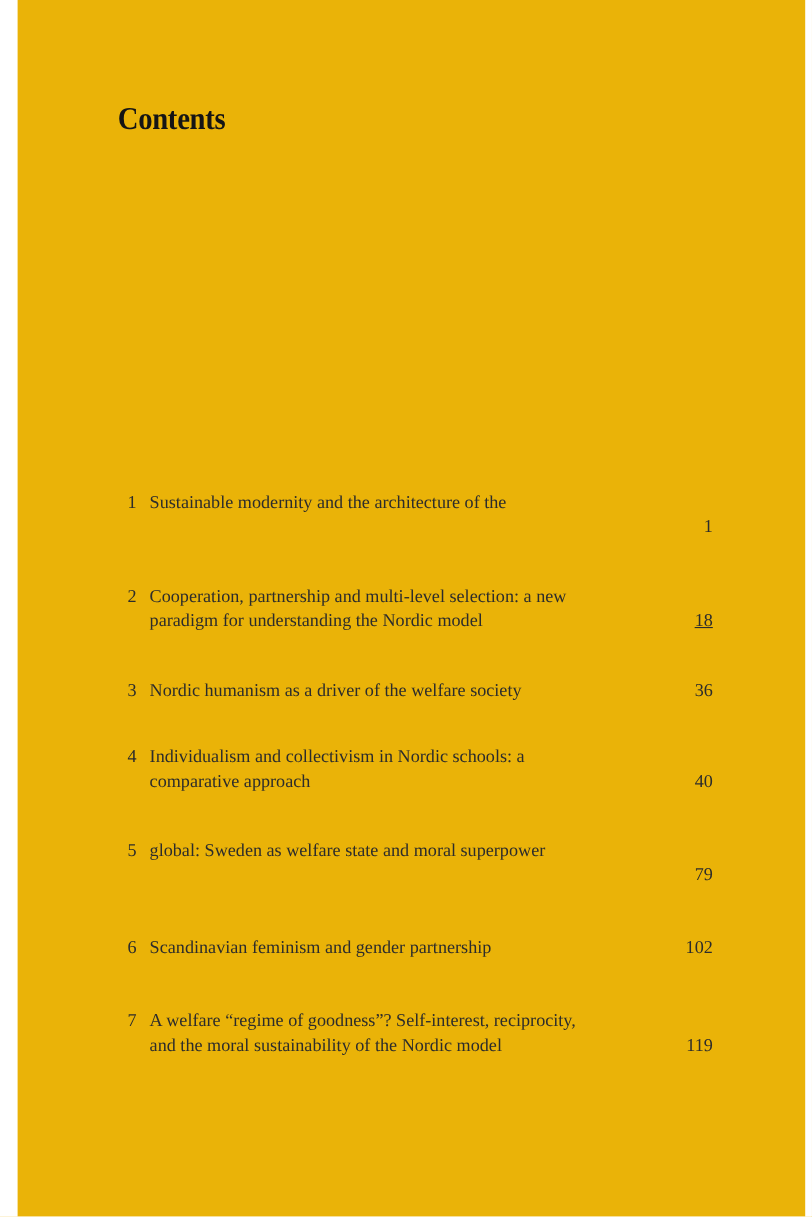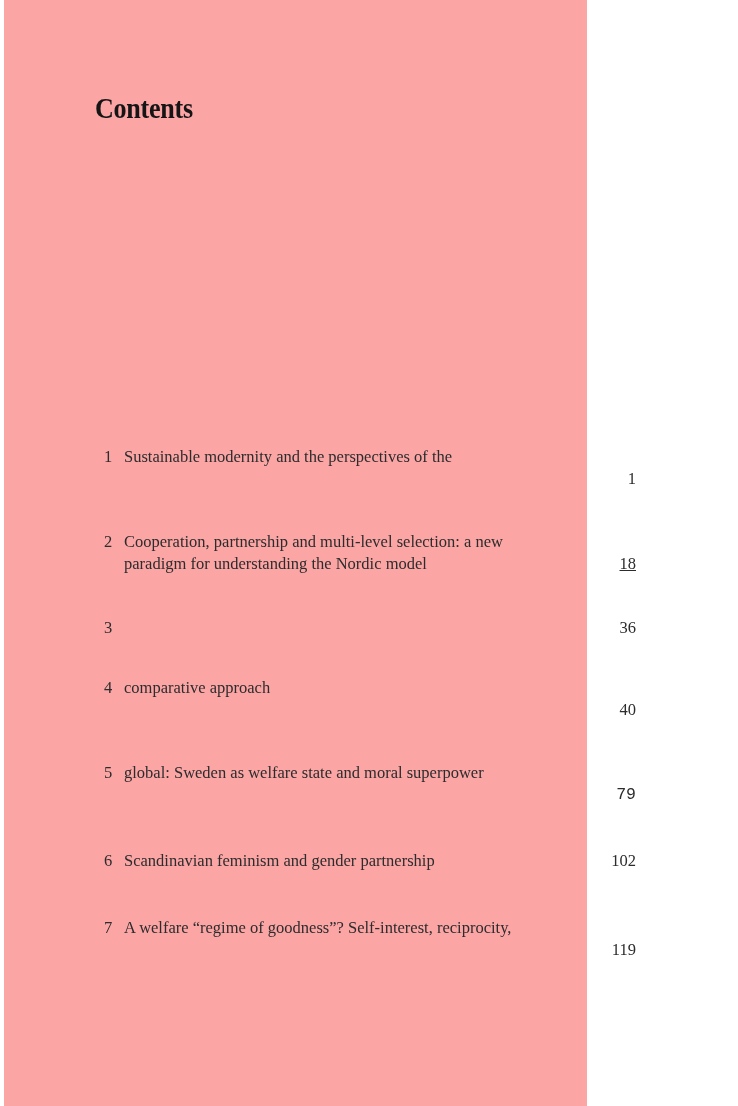--- a/index.html
+++ b/index.html
@@ -10,23 +10,23 @@
     body {
       width: 738px;
       height: 1106px;
       position: relative;
       overflow: hidden;
       font-family: "Liberation Serif", "DejaVu Serif", serif;
       color: #2a2a2a;
     }
     .page {
       position: absolute;
-      left: 4px; top: 0;
-      width: 583px; height: 1106px;
-      background: #fca5a5;
+      left: 16px; top: 0;
+      width: 716px; height: 1106px;
+      background: #eab308;
     }
     .page-title {
       position: absolute;
       left: 91px;
       top: 92px;
       margin: 0;
       font-family: "Liberation Serif", serif;
       font-weight: bold;
       font-size: 29px;
       letter-spacing: -0.3px;
@@ -75,65 +75,70 @@
 
 <div class="page">
 
   <h1 class="page-title">Contents</h1>
 
   <div class="toc">
 
     <div class="toc-entry" style="top:446px;height:44px;">
       <span class="toc-num">1</span>
       <span class="toc-title">
-        <span class="line">Sustainable modernity and the perspectives of the</span>
+        <span class="line">Sustainable modernity and the architecture of the</span>
       </span>
       <span class="toc-page" style="top:22px;">1</span>
     </div>
 
     <div class="toc-entry" style="top:531px;height:44px;">
       <span class="toc-num">2</span>
       <span class="toc-title">
         <span class="line">Cooperation, partnership and multi-level selection: a new</span>
         <span class="line">paradigm for understanding the Nordic model</span>
       </span>
       <span class="toc-page" style="top:22px;text-decoration:underline;">18</span>
     </div>
 
     <div class="toc-entry" style="top:617px;height:22px;">
       <span class="toc-num">3</span>
+      <span class="toc-title">
+        <span class="line">Nordic humanism as a driver of the welfare society</span>
+      </span>
       <span class="toc-page" style="top:0;">36</span>
     </div>
 
     <div class="toc-entry" style="top:677px;height:44px;">
       <span class="toc-num">4</span>
       <span class="toc-title">
+        <span class="line">Individualism and collectivism in Nordic schools: a</span>
         <span class="line">comparative approach</span>
       </span>
       <span class="toc-page" style="top:22px;">40</span>
     </div>
 
     <div class="toc-entry" style="top:762px;height:44px;">
       <span class="toc-num">5</span>
       <span class="toc-title">
         <span class="line">global: Sweden as welfare state and moral superpower</span>
       </span>
-      <span class="toc-page" style="top:22px;font-family:Liberation Mono, monospace;">79</span>
+      <span class="toc-page" style="top:22px;">79</span>
     </div>
 
     <div class="toc-entry" style="top:850px;height:22px;">
       <span class="toc-num">6</span>
       <span class="toc-title">
         <span class="line">Scandinavian feminism and gender partnership</span>
       </span>
       <span class="toc-page" style="top:0;">102</span>
     </div>
 
     <div class="toc-entry" style="top:917px;height:44px;">
       <span class="toc-num">7</span>
       <span class="toc-title">
         <span class="line">A welfare “regime of goodness”? Self-interest, reciprocity,</span>
+        <span class="line">and the moral sustainability of the Nordic model</span>
       </span>
       <span class="toc-page" style="top:22px;">119</span>
     </div>
 
   </div>
 </div>
 
 </body></html>

